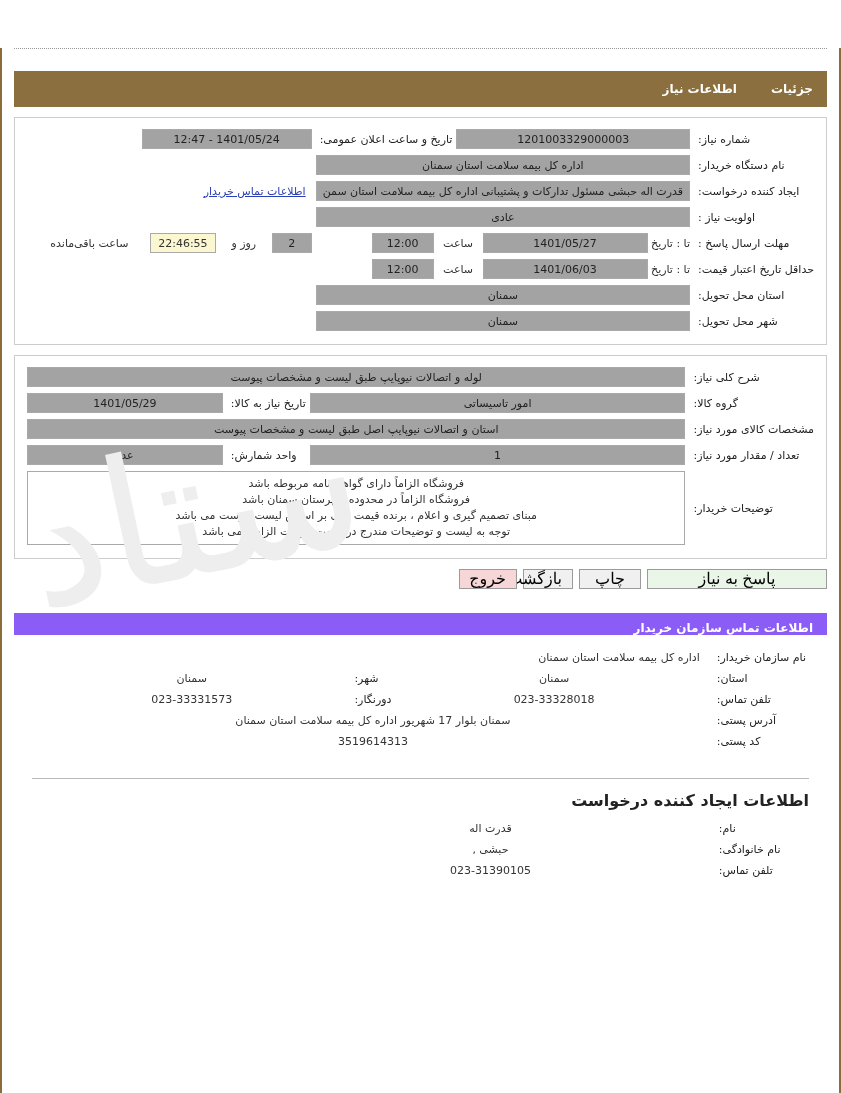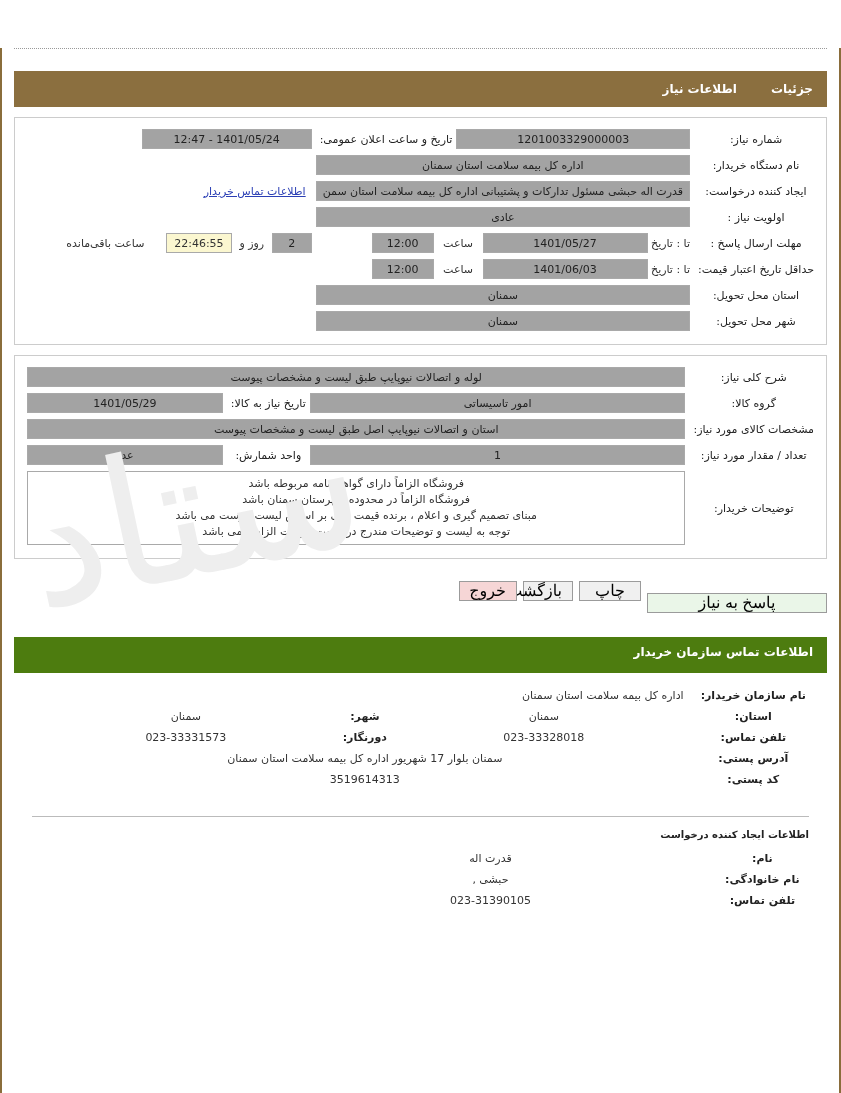--- a/index.html
+++ b/index.html
@@ -67,21 +67,21 @@
   table.form {
     width: 100%;
     border-collapse: collapse;
   }
   table.form td {
     padding: 3px 2px;
     vertical-align: middle;
     font-size: 11px;
   }
   .lbl {
-    text-align: center;
+    text-align: left;
     white-space: nowrap;
     color: #222;
     padding-left: 6px !important;
     width: 1%;
   }
   .fld {
     border: 1px solid #a9a9a9;
     background: #a3a3a3;
     height: 20px;
     line-height: 20px;
@@ -140,63 +140,63 @@
     background: #f0f0f0;
     height: 20px;
     line-height: 18px;
     padding: 0 10px;
     box-sizing: border-box;
     font-size: 16px;
     cursor: pointer;
     text-align: center;
     white-space: nowrap;
   }
-  .btn.green { background: #eaf6e8; margin-top: 24px; }
+  .btn.green { background: #eaf6e8; }
   .btn.red { background: #f6d6d6; }
   .bar-brown {
     margin: 24px 12px 0 12px;
-    background: #4d7c0f;
+    background: #8b5cf6;
     color: #ffffff;
-    height: 36px;
+    height: 22px;
     line-height: 30px;
     font-weight: bold;
     font-size: 12px;
     padding: 0 14px;
     box-sizing: border-box;
     text-align: right;
   }
   .contact-block {
     margin: 12px 30px 0 30px;
   }
   table.contact {
     width: 100%;
     border-collapse: collapse;
     font-size: 11px;
   }
   table.contact td { padding: 4px 3px; vertical-align: middle; }
   td.ckey {
-    font-weight: bold;
-    text-align: center;
+    font-weight: normal;
+    text-align: left;
     white-space: nowrap;
     width: 1%;
     color: #222;
   }
   td.cval {
     text-align: center;
     color: #333;
     white-space: nowrap;
   }
   .hr-line {
     border-top: 1px solid #bbbbbb;
     margin: 26px 0 12px 0;
   }
   .sub-title {
     font-weight: bold;
     text-align: right;
-    font-size: 10px;
+    font-size: 16px;
     margin-bottom: 8px;
     color: #222;
   }
 </style>
 </head>
 <body>
 
 <div class="page">
   <div class="watermark">ستاد</div>
 
@@ -247,21 +247,21 @@
       <tr>
         <td class="lbl">مهلت ارسال پاسخ :</td>
         <td colspan="2">
           <span class="small-lbl inline">تا  :  تاریخ</span>
           <span class="fld inline" style="width:165px">1401/05/27</span>
           <span class="small-lbl inline" style="margin:0 6px">ساعت</span>
           <span class="fld inline" style="width:62px">12:00</span>
         </td>
         <td colspan="2" style="white-space:nowrap">
           <span class="fld inline" style="width:40px">2</span>
-          <span class="small-lbl inline" style="margin:0 4px">روز و</span>
+          <span class="small-lbl inline" style="margin:0 12px">روز و</span>
           <span class="timer inline">22:46:55</span>
           <span class="small-lbl inline" style="margin-right:18px">ساعت باقی‌مانده</span>
         </td>
       </tr>
       <tr>
         <td class="lbl">حداقل تاریخ اعتبار قیمت:</td>
         <td colspan="2">
           <span class="small-lbl inline">تا  :  تاریخ</span>
           <span class="fld inline" style="width:165px">1401/06/03</span>
           <span class="small-lbl inline" style="margin:0 6px">ساعت</span>

